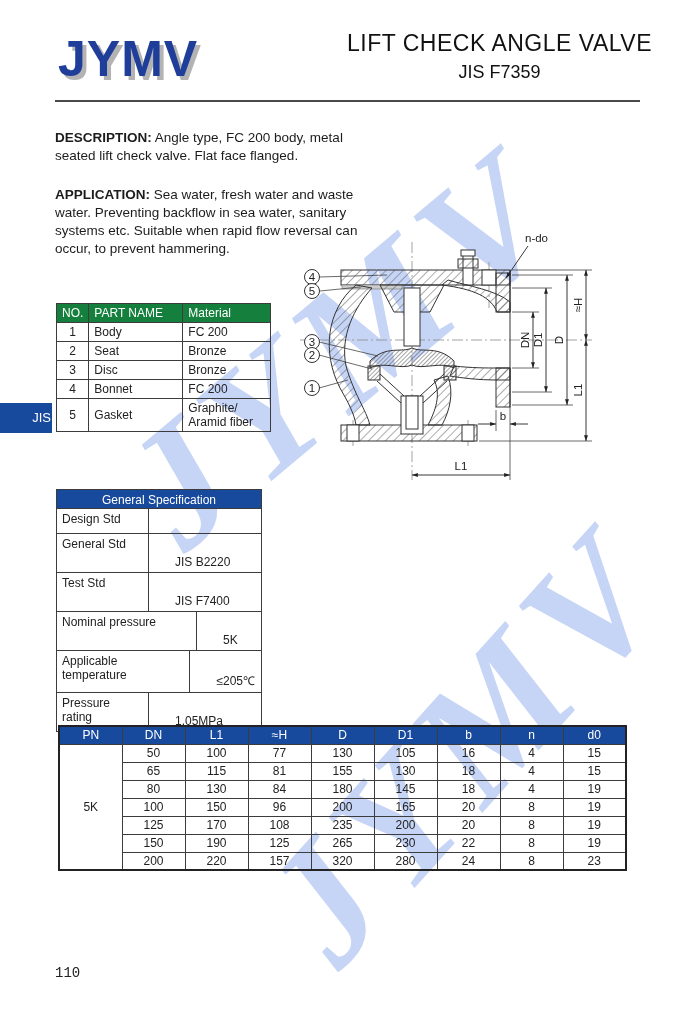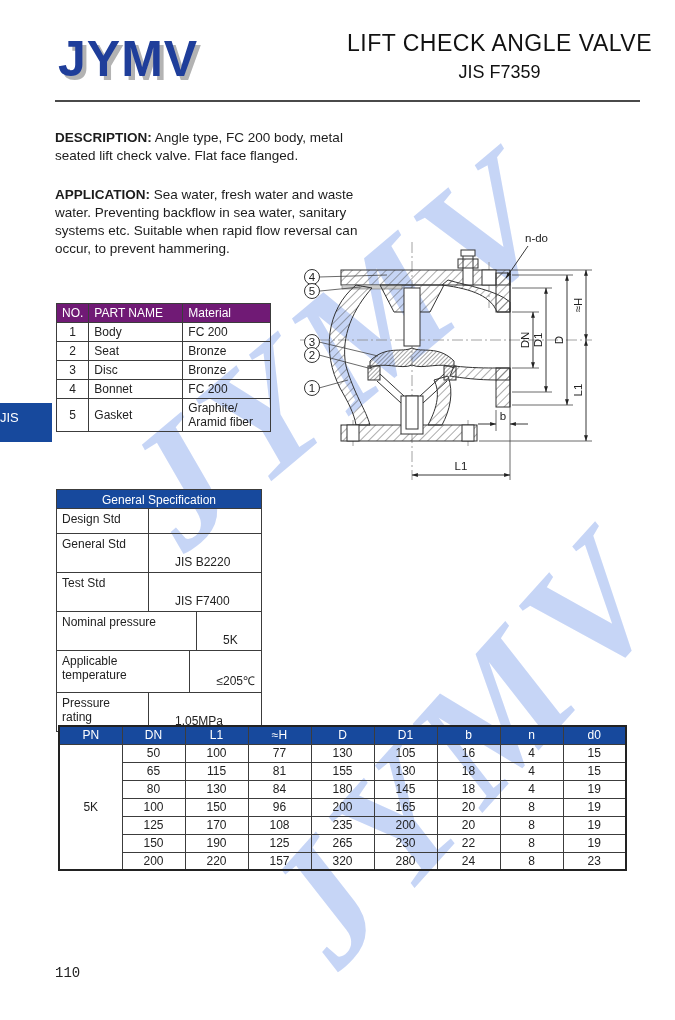--- a/index.html
+++ b/index.html
@@ -28,29 +28,29 @@
   .title    { font-size:23px; color:#111; letter-spacing:.5px; }
   .subtitle { font-size:18px; color:#111; margin-top:5px; }
   .hdr-rule { position:absolute; z-index:2; left:55px; right:35px; top:100px; height:2px; background:#4a4a4a; }
   
   .para { position:absolute; z-index:2; left:55px; font-size:13.5px; line-height:1.33; color:#1c1c1c; }
   .para b { font-weight:bold; }
   .desc { top:129px; width:322px; }
   .app  { top:186px; width:332px; }
   
   .side-tab {
-    position:absolute; z-index:2; left:0; top:403px; width:52px; height:39px;
+    position:absolute; z-index:2; left:0; top:403px; width:52px; height:30px;
     background:#17499d; color:#fff; font-size:13px;
-    line-height:30px; text-align:left; padding-right:1px;
+    line-height:30px; text-align:right; padding-right:1px;
   }
   
   table { border-collapse:collapse; }
   .ptable { position:absolute; z-index:2; left:56px; top:303px; font-size:12px; }
   .ptable th, .ptable td { border:1px solid #3c3c3c; padding:2px 5px; height:19px; }
-  .ptable th { background:#701a75; color:#fff; font-weight:normal; text-align:left; }
+  .ptable th { background:#15803d; color:#fff; font-weight:normal; text-align:left; }
   .ptable td { background:transparent; }
   .c-no   { width:28px; text-align:center; }
   .c-name { width:94px; }
   .c-mat  { width:88px; }
   
   .spec { position:absolute; z-index:2; left:56px; top:489px; width:206px; font-size:12px; }
   .spec-title {
     background:#17499d; color:#fff; text-align:center;
     height:20px; line-height:20px; border:1px solid #3c3c3c;
   }

